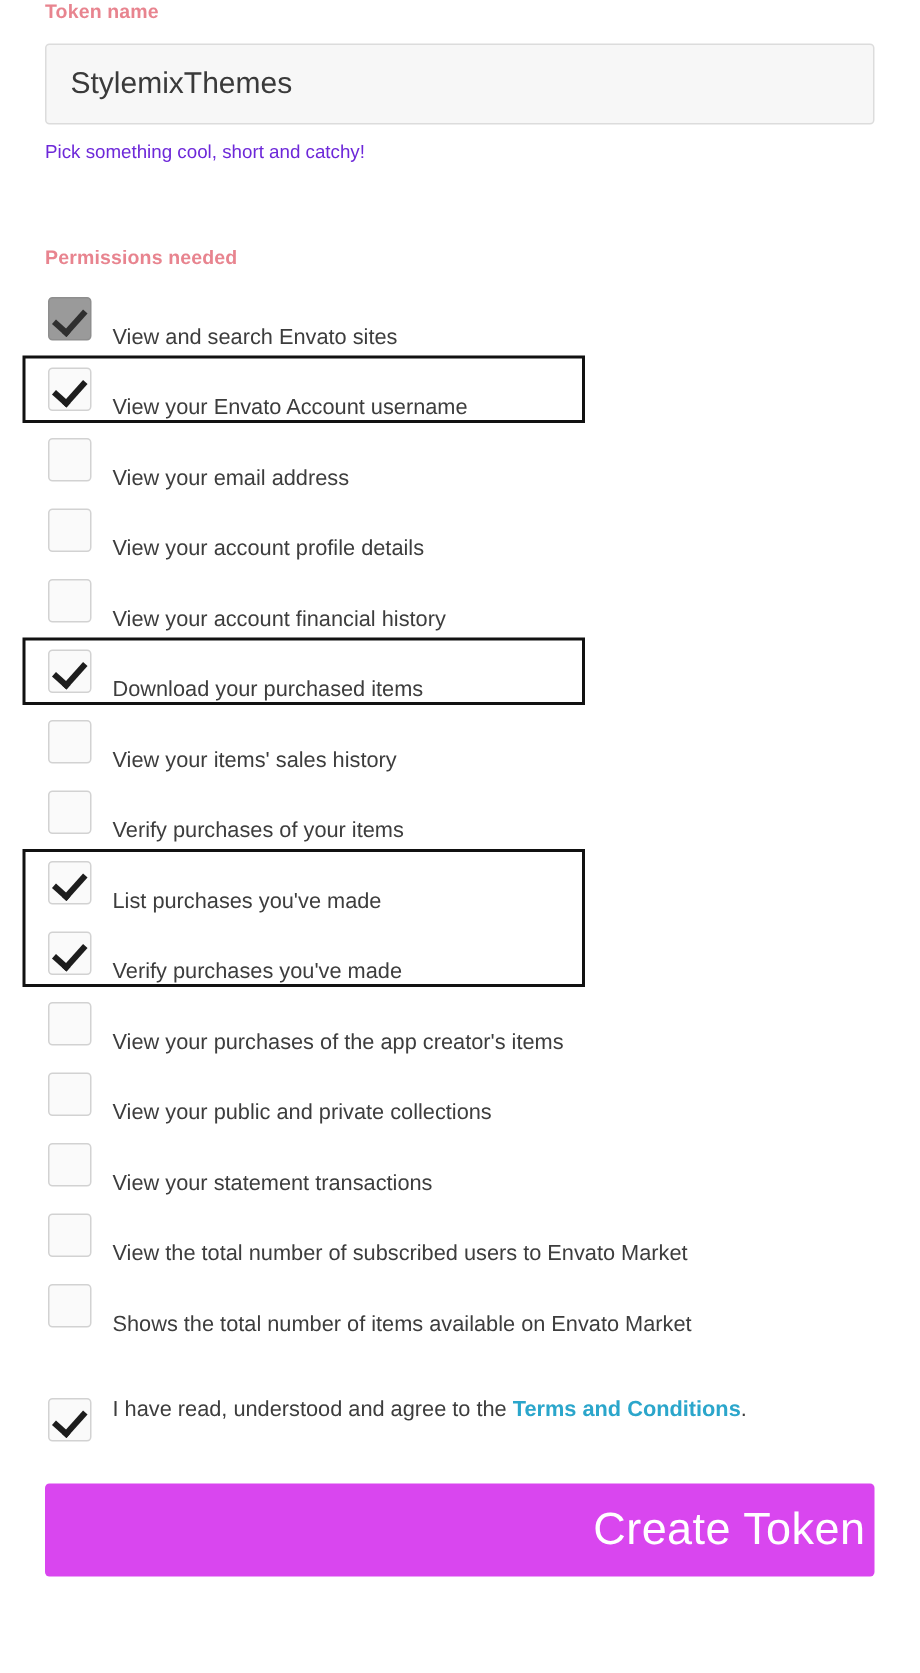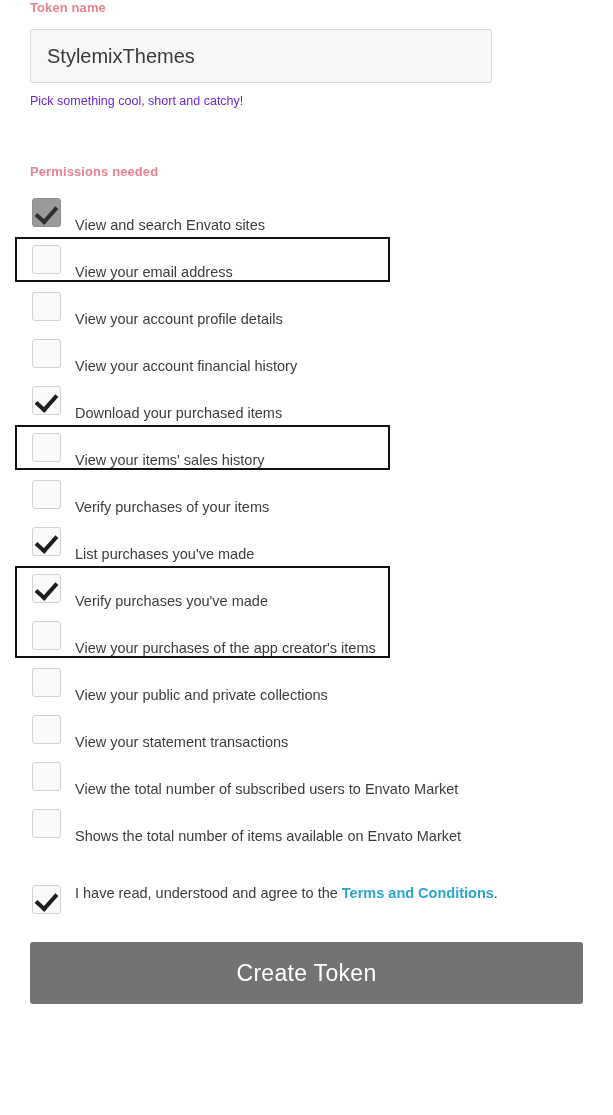--- a/index.html
+++ b/index.html
@@ -26,21 +26,21 @@
   .field-label {
     font-size: 13px;
     font-weight: bold;
     color: #e8848f;
     letter-spacing: 0.1px;
     margin: 0;
   }
 
   .token-input {
     box-sizing: border-box;
-    width: 462px;
+    width: 553px;
     height: 54px;
     margin-top: 14px;
     background: #f7f7f7;
     border: 1px solid #dcdcdc;
     border-radius: 3px;
     font-family: "Liberation Sans", sans-serif;
     font-size: 20px;
     color: #3a3a3a;
     padding: 0 16px;
     outline: none;
@@ -134,47 +134,52 @@
     color: #2ba6cb;
     text-decoration: none;
     font-weight: bold;
   }
 
   .create-btn {
     display: block;
     width: 553px;
     height: 62px;
     margin-top: 28px;
-    background: #737373;
+    background: #d946ef;
     border: none;
     border-radius: 3px;
     color: #ffffff;
     font-family: "Liberation Sans", sans-serif;
-    font-size: 23px;
+    font-size: 30px;
     letter-spacing: 0.3px;
     cursor: pointer;
+    text-align: right;
   }
 </style>
 </head>
 <body>
 
 <div class="page">
 
   <div class="field-label">Token name</div>
 
   <input class="token-input" type="text" value="StylemixThemes" style="">
 
   <div class="hint">Pick something cool, short and catchy!</div>
 
   <div class="perm-label">Permissions needed</div>
 
   <div class="perm-list" id="perm-list">
       <div class="perm-row">
         <span class="cb disabled"></span>
         <span class="perm-text">View and search Envato sites</span>
+      </div>
+      <div class="perm-row">
+        <span class="cb checked"></span>
+        <span class="perm-text">View your Envato Account username</span>
       </div>
       <div class="perm-row">
         <span class="cb"></span>
         <span class="perm-text">View your email address</span>
       </div>
       <div class="perm-row">
         <span class="cb"></span>
         <span class="perm-text">View your account profile details</span>
       </div>
       <div class="perm-row">

